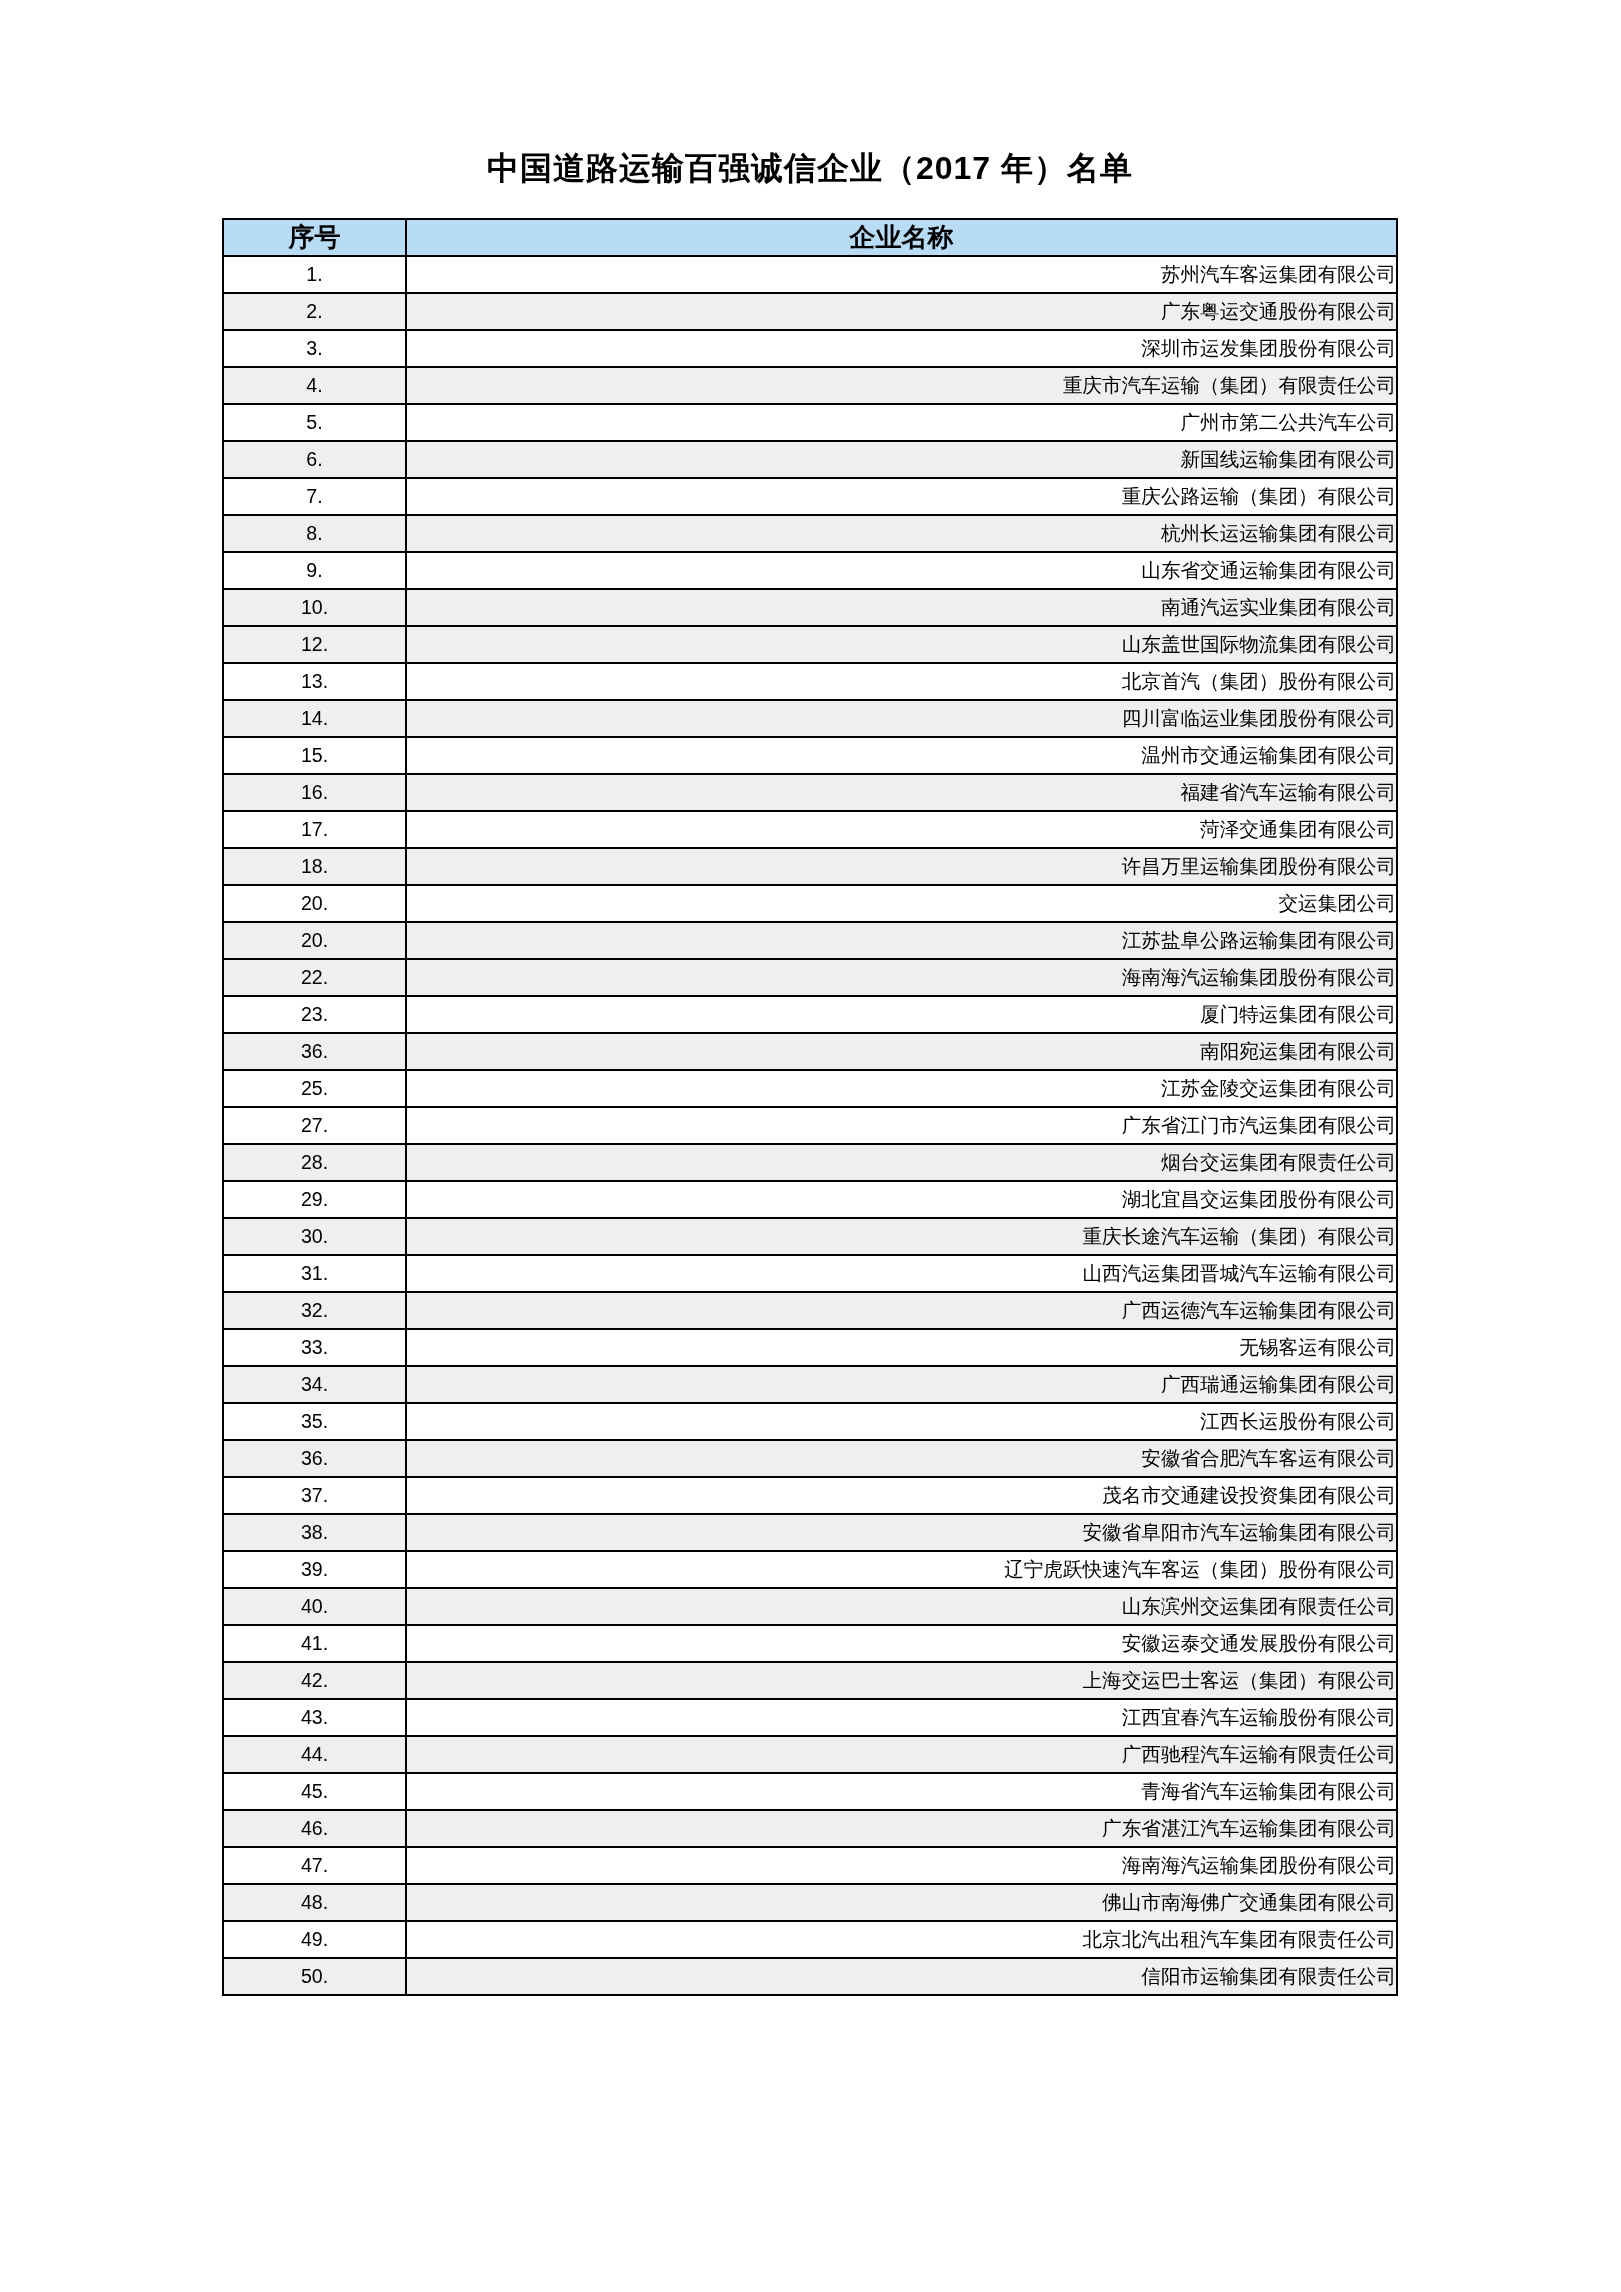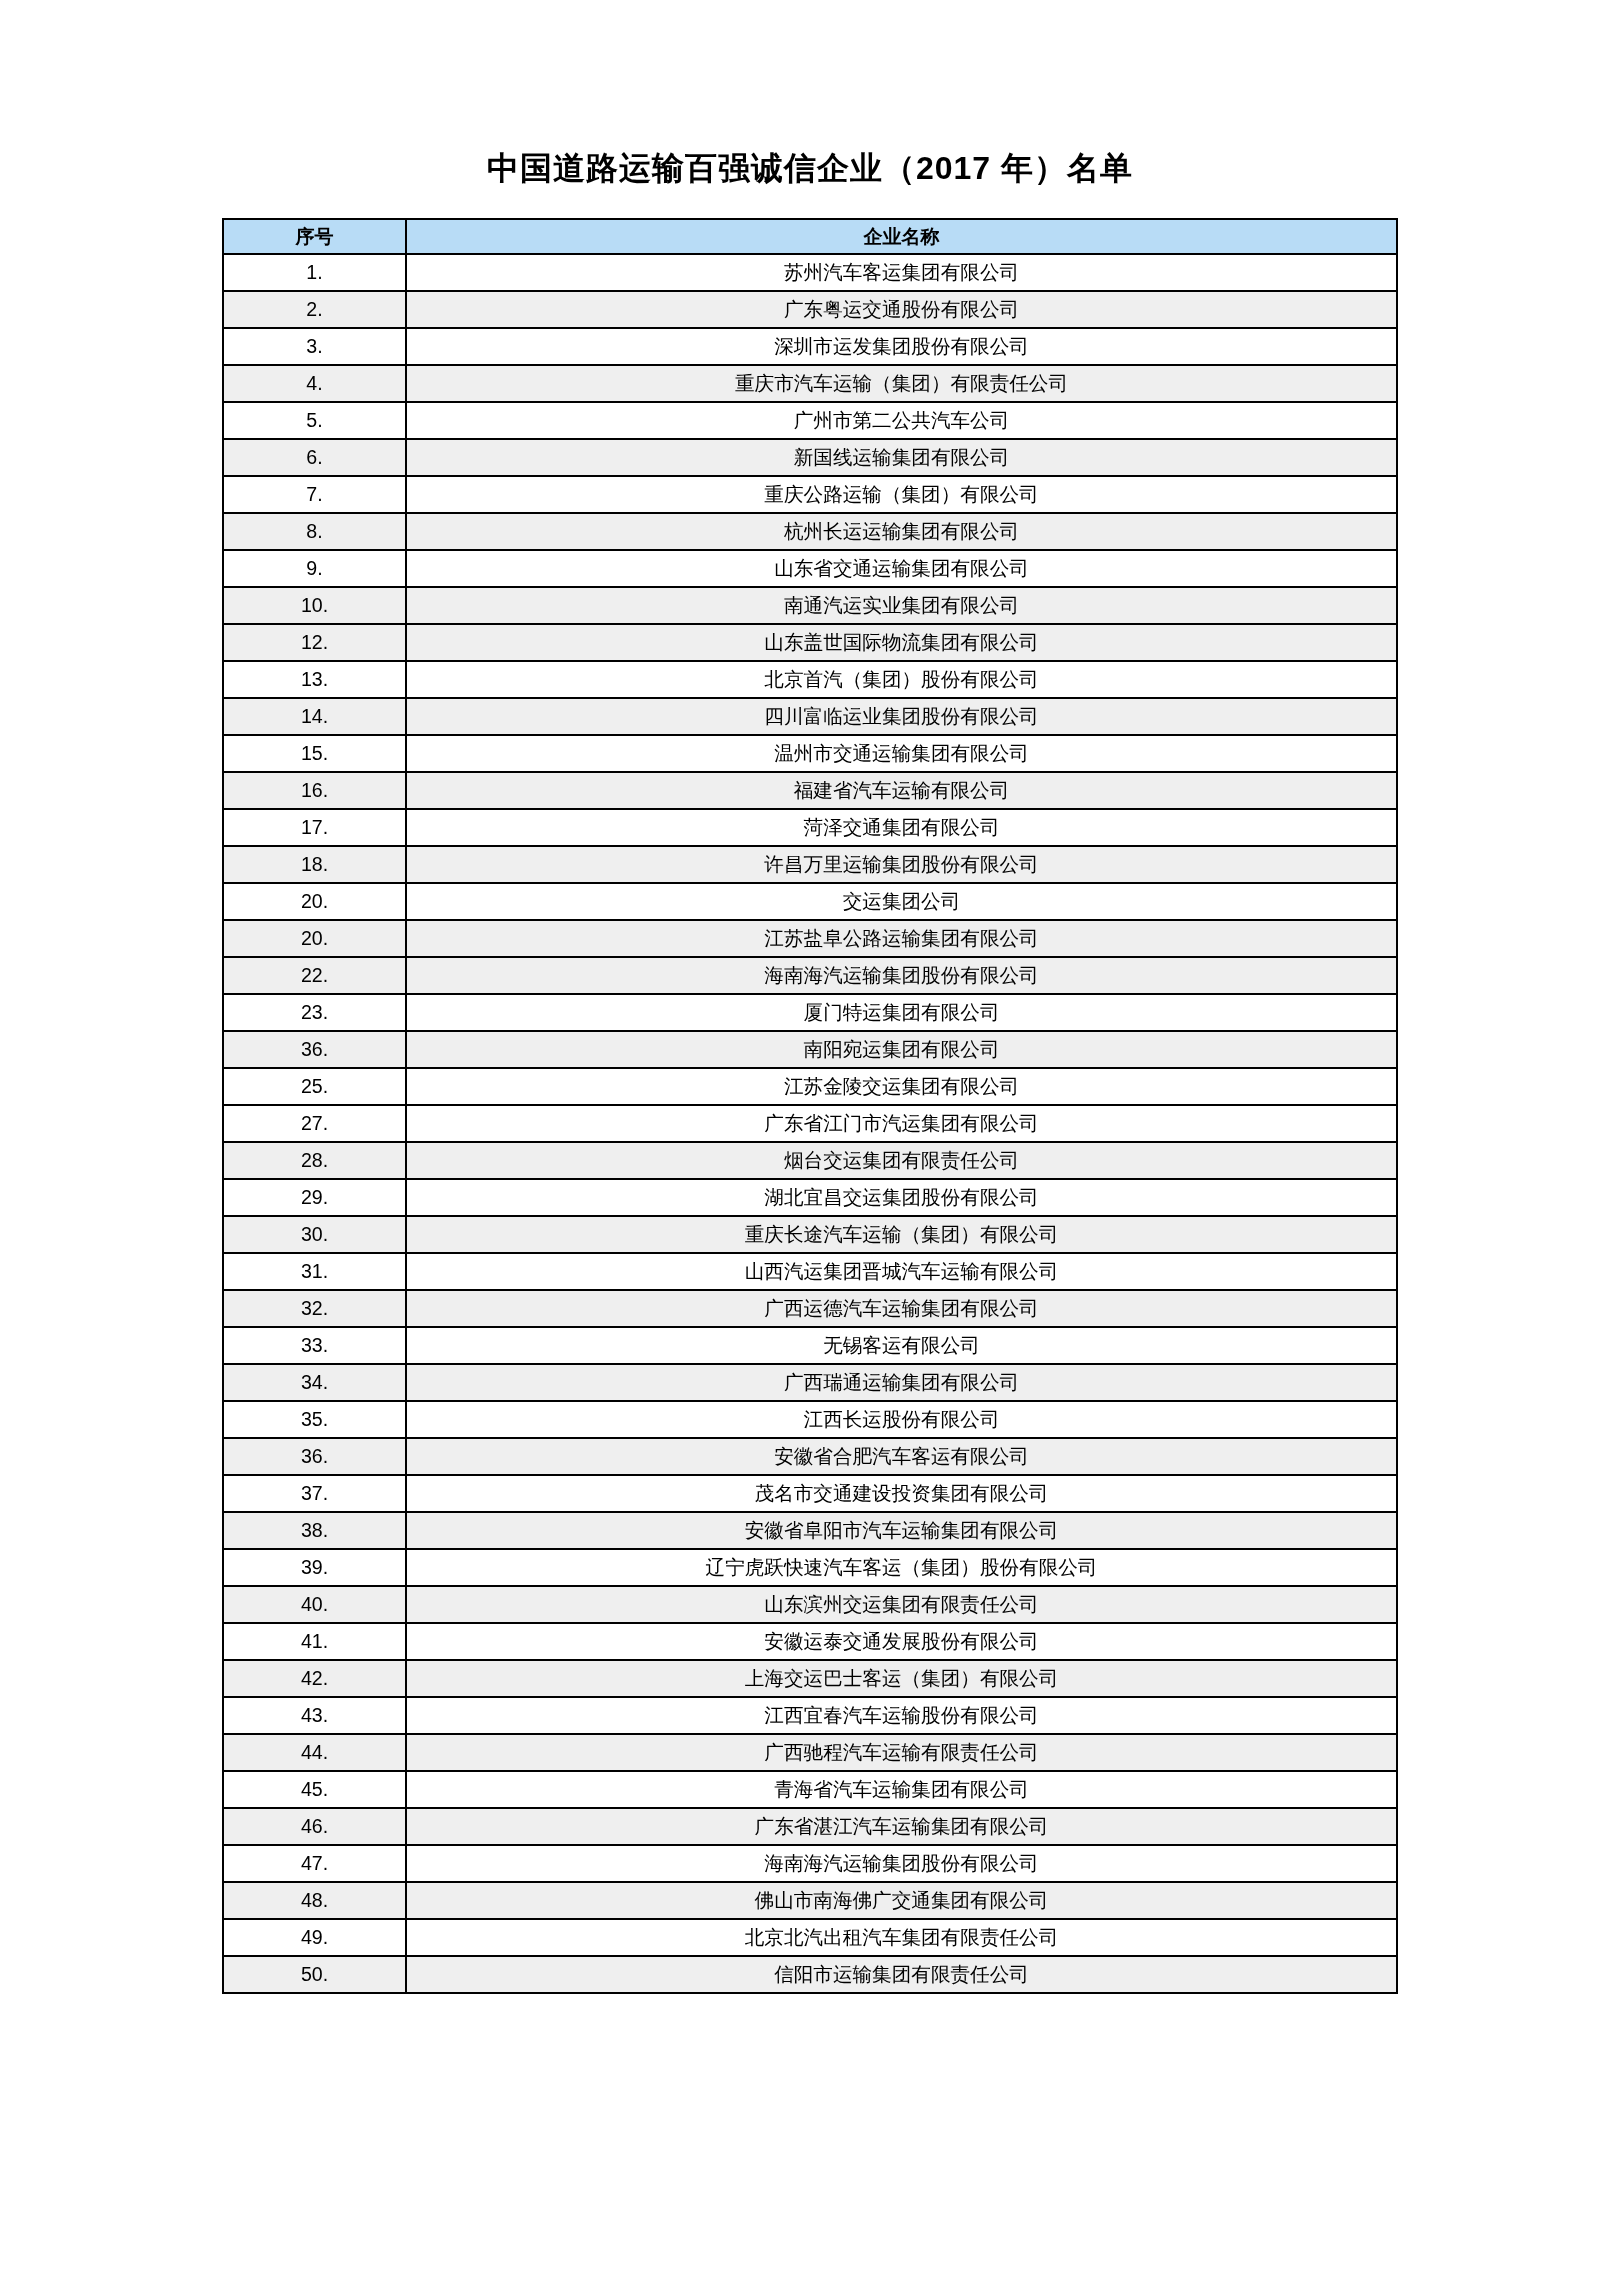--- a/index.html
+++ b/index.html
@@ -52,35 +52,35 @@
     border-left: 2.9px solid #000000;
     border-right: 2px solid #000000;
   }
   table.company-table th:last-child,
   table.company-table td:last-child {
     border-right: 2.9px solid #000000;
   }
   table.company-table th {
     background: #b8dcf6;
     height: 33px;
-    font-size: 19px;
+    font-size: 26px;
     font-weight: bold;
     text-align: center;
   }
   col.col-no { width: 183px; }
   table.company-table td {
     height: 35px;
     font-size: 19.6px;
     background: #ffffff;
   }
   td.cell-no {
     text-align: center;
   }
   td.cell-name {
-    text-align: center;
+    text-align: right;
     padding-left: 15.7px;
   }
   tr.alt td {
     background: #efefef;
   }
 </style>
 </head>
 <body>
 
 <div class="page">

